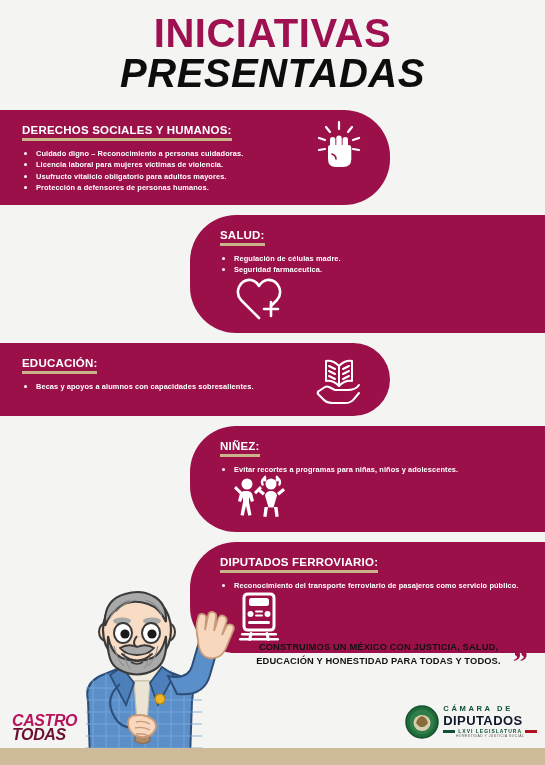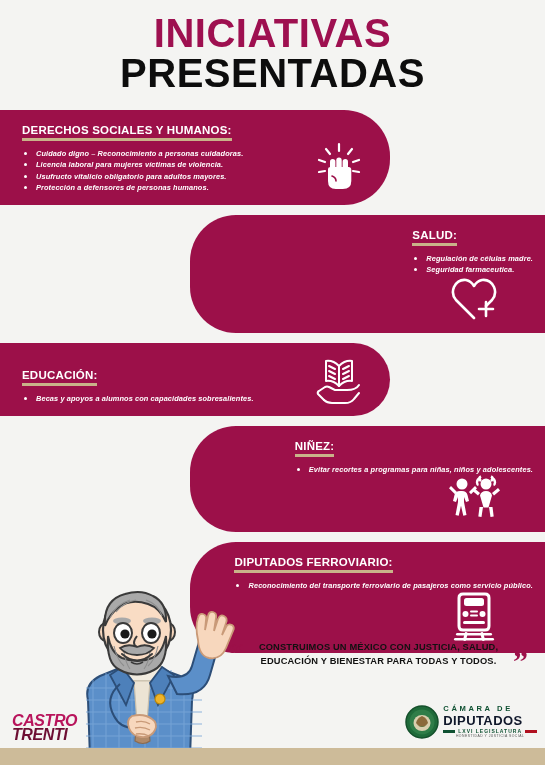--- a/index.html
+++ b/index.html
@@ -29,34 +29,35 @@
     color: #9e1050;
     display: block;
   }
   .title-line2 {
     font-size: 40px;
     font-weight: bold;
     letter-spacing: 0.5px;
     color: #0d0d0d;
     display: block;
     margin-top: 2px;
+    font-style: italic;
   }
 
   
   .cards {
     position: relative;
     margin-top: 18px;
   }
   .card {
     position: relative;
     background: #9c1049;
     color: #ffffff;
     box-sizing: border-box;
     display: flex;
-    align-items: flex-end;
+    align-items: flex-start;
     margin-bottom: 10px;
   }
   .card.left {
     margin-left: 0;
     margin-right: 155px;
     border-radius: 0 46px 46px 0;
     padding: 10px 14px 11px 22px;
   }
   .card.right {
     margin-left: 190px;
@@ -85,21 +86,20 @@
     list-style: none;
   }
   .bullets li {
     position: relative;
     padding-left: 14px;
     font-size: 7.4px;
     font-weight: bold;
     line-height: 1.55;
     color: #ffffff;
     letter-spacing: 0.1px;
-    font-style: italic;
   }
   .bullets li::before {
     content: "";
     position: absolute;
     left: 2px;
     top: 4px;
     width: 3px;
     height: 3px;
     border-radius: 50%;
     background: #ffffff;
@@ -354,21 +354,21 @@
         <rect x="4" y="41" width="36" height="2.6" rx="1.3"></rect>
         <rect x="2" y="46" width="40" height="2.6" rx="1.3"></rect>
       </svg>
     </div>
   </div>
 
 </div>
 
 <div class="quote-block">
   <span class="quote-mark quote-open">“</span>
-  <span class="quote-text">CONSTRUIMOS UN MÉXICO CON JUSTICIA, SALUD, EDUCACIÓN Y BIENESTAR PARA TODAS Y TODOS.</span>
+  <span class="quote-text">CONSTRUIMOS UN MÉXICO CON JUSTICIA, SALUD, EDUCACIÓN Y HONESTIDAD PARA TODAS Y TODOS.</span>
   <span class="quote-mark quote-close">”</span>
 </div>
 
 <div class="character">
   <svg width="190" height="170" viewBox="0 0 190 170">
 
     <path d="M40 112 q-4 -16 12 -24 l22 -9 h34 l24 9 q16 8 12 24 l-2 58 h-100 z" fill="#5b8fc9" stroke="#2c4e78" stroke-width="2"></path>
 
     <g stroke="#7aa7d8" stroke-width="1" opacity="0.85">
       <path d="M45 92 v78 M58 85 v85 M71 82 v88 M84 80 v90 M97 80 v90 M110 80 v90 M123 82 v88 M136 88 v82"></path>
@@ -425,21 +425,21 @@
     <path d="M72 60 q8 -5 17 -1 q9 -4 17 1 q-6 7 -17 7 q-11 0 -17 -7 z" fill="#a9a9a9" stroke="#3a3a3a" stroke-width="1.8"></path>
 
     <path d="M74 66 q15 13 30 0" fill="none" stroke="#3a3a3a" stroke-width="2" stroke-linecap="round"></path>
 
     <path d="M83 74 q6 4 12 0" fill="none" stroke="#3a3a3a" stroke-width="1.6"></path>
   </svg>
 </div>
 
 <div class="brand-logo">
   <span class="brand-castro">CASTRO</span>
-  <span class="brand-trenti">TRENTI</span>
+  <span class="brand-trenti">TODAS</span>
 </div>
 
 <div class="camara-logo">
   <div class="camara-seal">
     <svg width="34" height="34" viewBox="0 0 34 34">
       <circle cx="17" cy="17" r="16" fill="#1f6b3a"></circle>
       <circle cx="17" cy="17" r="12.5" fill="#2f7d48"></circle>
       <ellipse cx="17" cy="18" rx="8.5" ry="8" fill="#d9cfae"></ellipse>
       <path d="M17 11 q5 2 6 7 q-3 4 -6 4 q-3 0 -6 -4 q1 -5 6 -7 z" fill="#8a6a3a"></path>
       <path d="M12 20 q5 4 10 0 q-5 3 -10 0 z" fill="#3f7d3f"></path>

